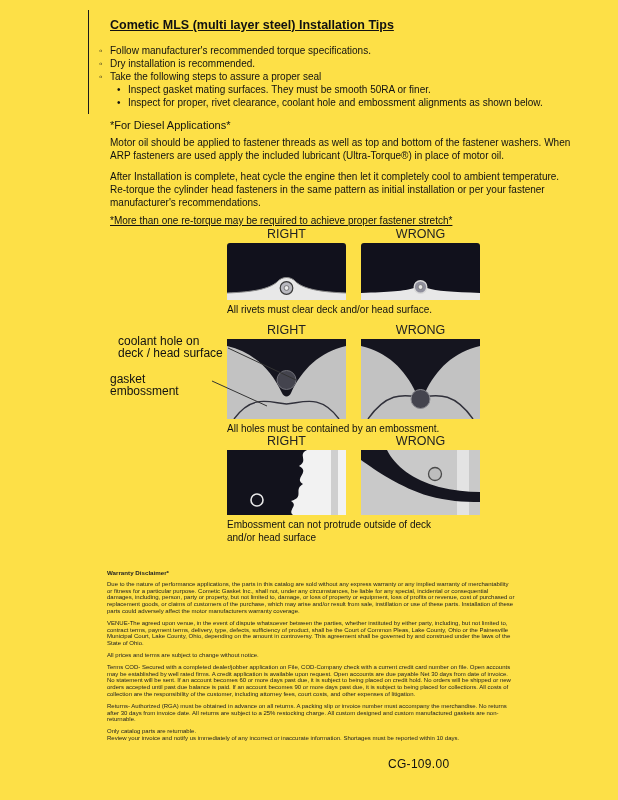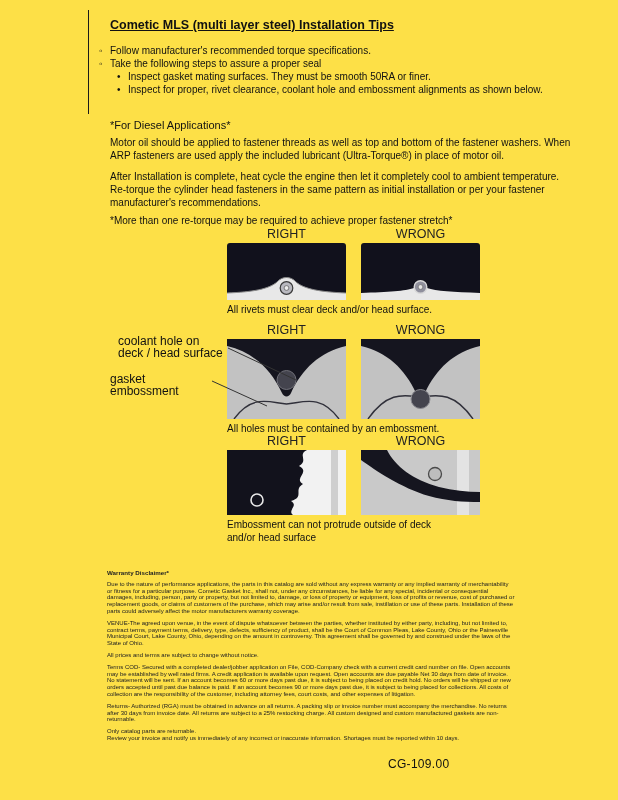--- a/index.html
+++ b/index.html
@@ -14,21 +14,21 @@
   .title { position:absolute; left:110px; top:18px; font-size:12.5px; font-weight:bold; text-decoration:underline; white-space:nowrap; }
   .tips { position:absolute; left:99px; top:44px; width:480px; font-size:10px; line-height:13px; }
   .bullet { position:relative; padding-left:11px; }
   .bullet::before { content:"◦"; position:absolute; left:0; top:0; }
   .bullet.sub { margin-left:18px; }
   .bullet.sub::before { content:"•"; }
   .diesel-heading { position:absolute; left:110px; top:119px; font-size:11px; font-weight:normal; }
   .para { position:absolute; left:110px; width:468px; font-size:10px; line-height:13px; }
   .p1 { top:136px; }
   .p2 { top:170px; }
-  .note { top:214px; }
+  .note { top:214px;text-decoration:underline; }
   .diagrams { position:absolute; left:227px; top:228px; width:253px; }
   .hdr { display:flex; gap:15px; margin-bottom:2px; }
   .hl { width:119px; text-align:center; font-size:12.5px; line-height:13px; color:#222; }
   .imgs { display:flex; gap:15px; }
   .fig { display:block; }
   .cap { font-size:10px; line-height:13px; margin:3px 0 8px 0; }
   .cap.second { margin-bottom:0; }
   .callout { position:absolute; text-align:left; font-size:12px; line-height:11.5px; }
   .callout-coolant { left:118px; top:336px; width:108px; }
   .callout-emboss { left:110px; top:374px; width:102px; }
@@ -43,20 +43,21 @@
 <body>
 
 <div class="page">
 
   <div class="left-rule"></div>
 
   <h1 class="title">Cometic MLS (multi layer steel) Installation Tips</h1>
 
   <div class="tips">
     <div class="bullet">Follow manufacturer's recommended torque specifications.</div>
+    <div class="bullet">Dry installation is recommended.</div>
     <div class="bullet">Take the following steps to assure a proper seal</div>
     <div class="bullet sub">Inspect gasket mating surfaces.  They must be smooth 50RA or finer.</div>
     <div class="bullet sub">Inspect for proper, rivet clearance, coolant hole and embossment alignments as shown below.</div>
   </div>
 
   <h2 class="diesel-heading">*For Diesel Applications*</h2>
   <p class="para p1">Motor oil should be applied to fastener threads as well as top and bottom of the fastener washers. When ARP fasteners are used apply the included lubricant (Ultra-Torque®) in place of motor oil.</p>
   <p class="para p2">After Installation is complete, heat cycle the engine then let it completely cool to ambient temperature. Re-torque the cylinder head fasteners in the same pattern as initial installation or per your fastener manufacturer's recommendations.</p>
   <p class="para note">*More than one re-torque may be required to achieve proper fastener stretch*</p>
 

